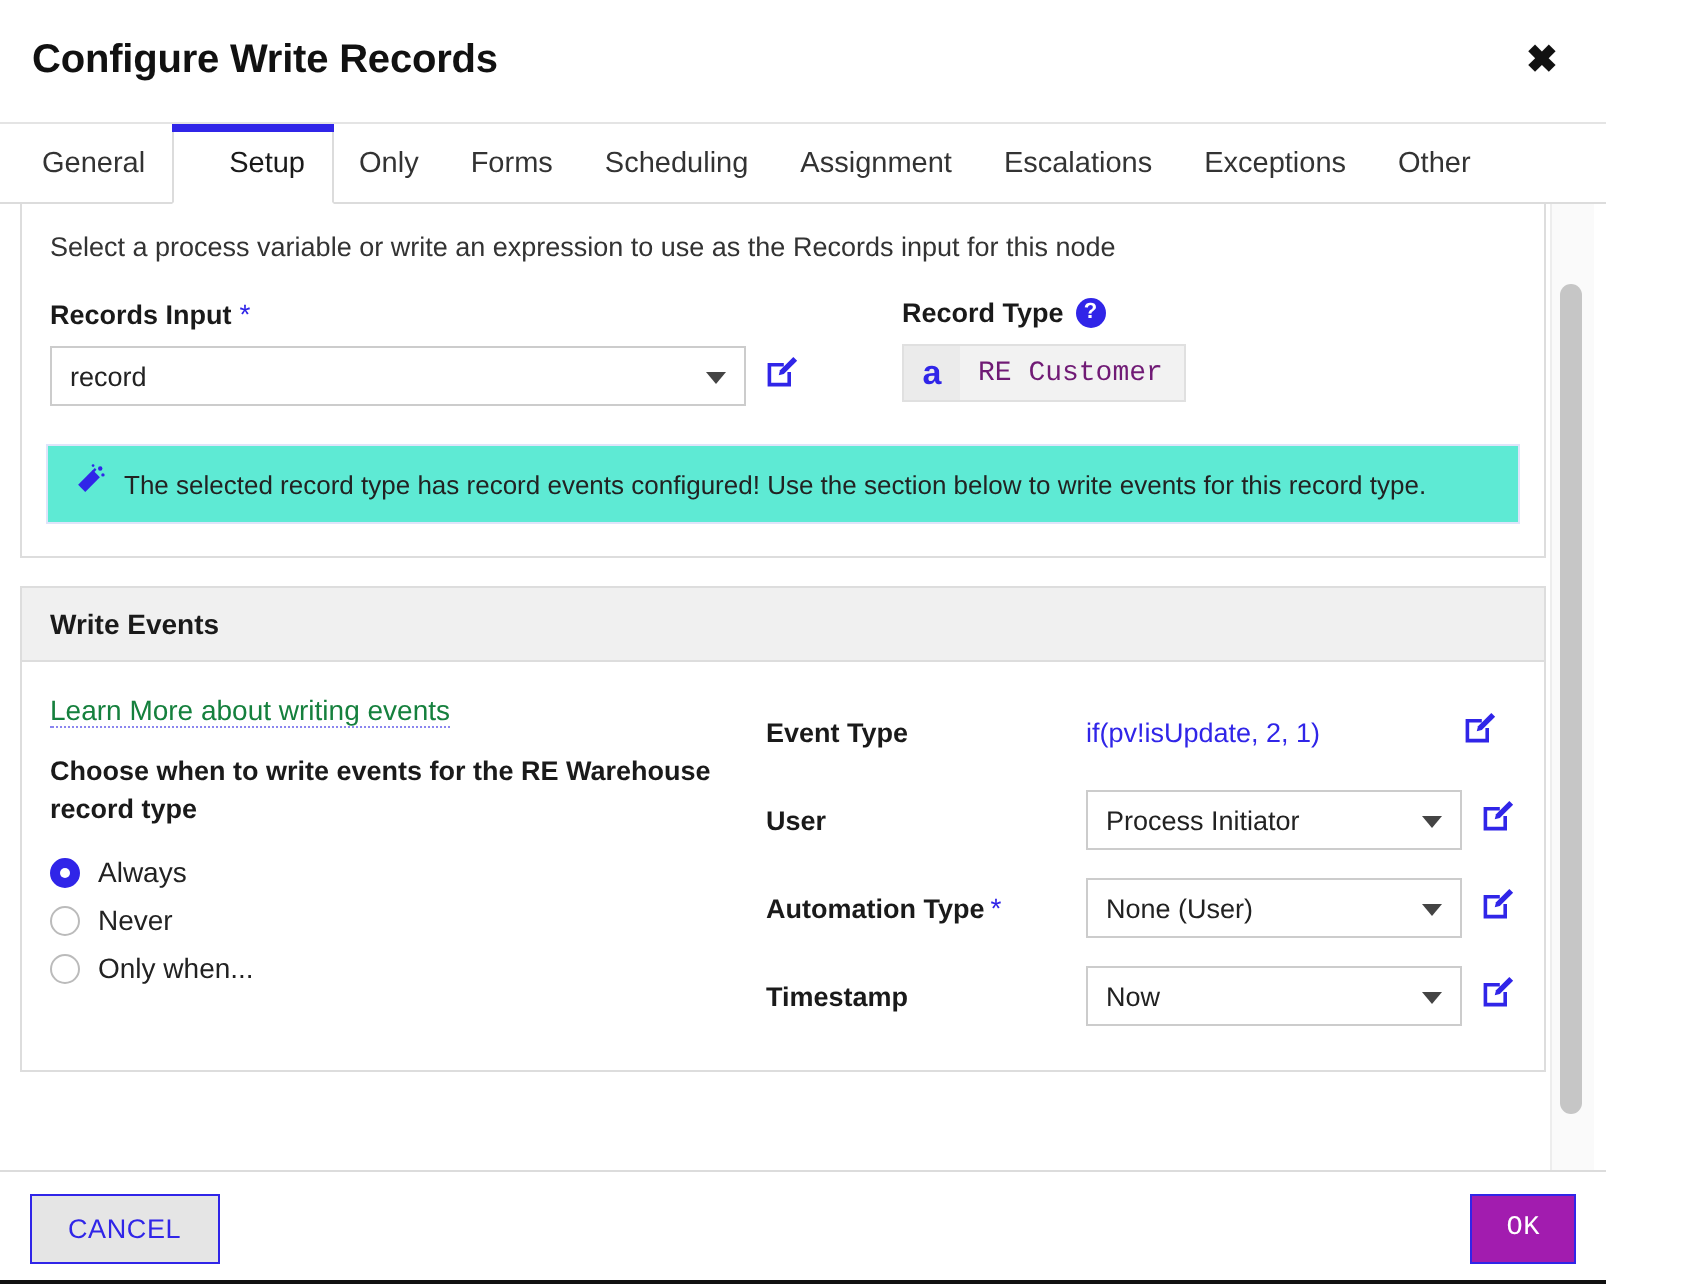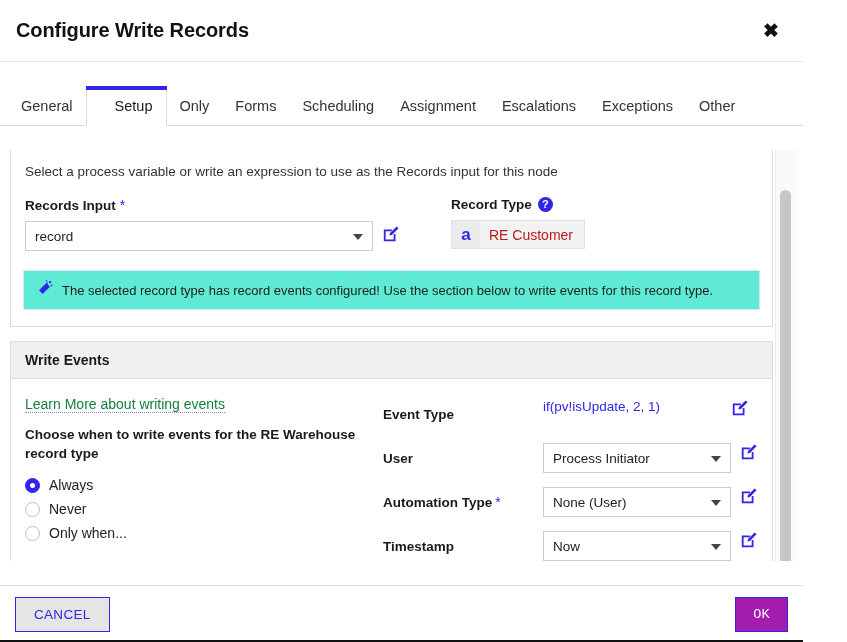--- a/index.html
+++ b/index.html
@@ -11,21 +11,20 @@
     font-family: "Liberation Sans", sans-serif;
     color: #222222;
   }
   .dialog {
     position: relative;
     width: 803px;
     height: 642px;
     background: #ffffff;
     display: flex;
     flex-direction: column;
-    gap: 24px;
   }
 
   
   .dlg-header {
     height: 62px;
     flex: 0 0 62px;
     display: flex;
     align-items: center;
     padding: 0 18px 0 16px;
     border-bottom: 1px solid #e4e4e4;
@@ -197,21 +196,22 @@
     display: flex; align-items: center; justify-content: center;
     font-size: 17px;
     font-weight: bold;
     color: #3025e8;
     background: #ebebeb;
   }
   .rt-chip .rt-name {
     display: flex; align-items: center;
     padding: 0 11px 0 9px;
     font-size: 14px;
-    color: #b91c1c;
+    color: #701a75;
+    font-family: Liberation Mono, monospace;
   }
 
   .banner {
     margin-top: 19px;
     background: #5eead4;
     border: 1px solid #dfe4fa;
     display: flex;
     align-items: center;
     gap: 9px;
     padding: 9px 12px;
@@ -273,20 +273,21 @@
     position: absolute;
     left: 4px; top: 4px;
     width: 5px; height: 5px;
     border-radius: 50%;
     background: #ffffff;
   }
   .radio-lbl { font-size: 14px; color: #222222; }
 
   .ev-field {
     display: flex;
+    align-items: center;
     margin-bottom: 14px;
     min-height: 30px;
   }
   .ev-label {
     width: 160px;
     font-size: 13.5px;
     font-weight: bold;
     color: #1a1a1a;
     display: flex;
     align-items: center;

